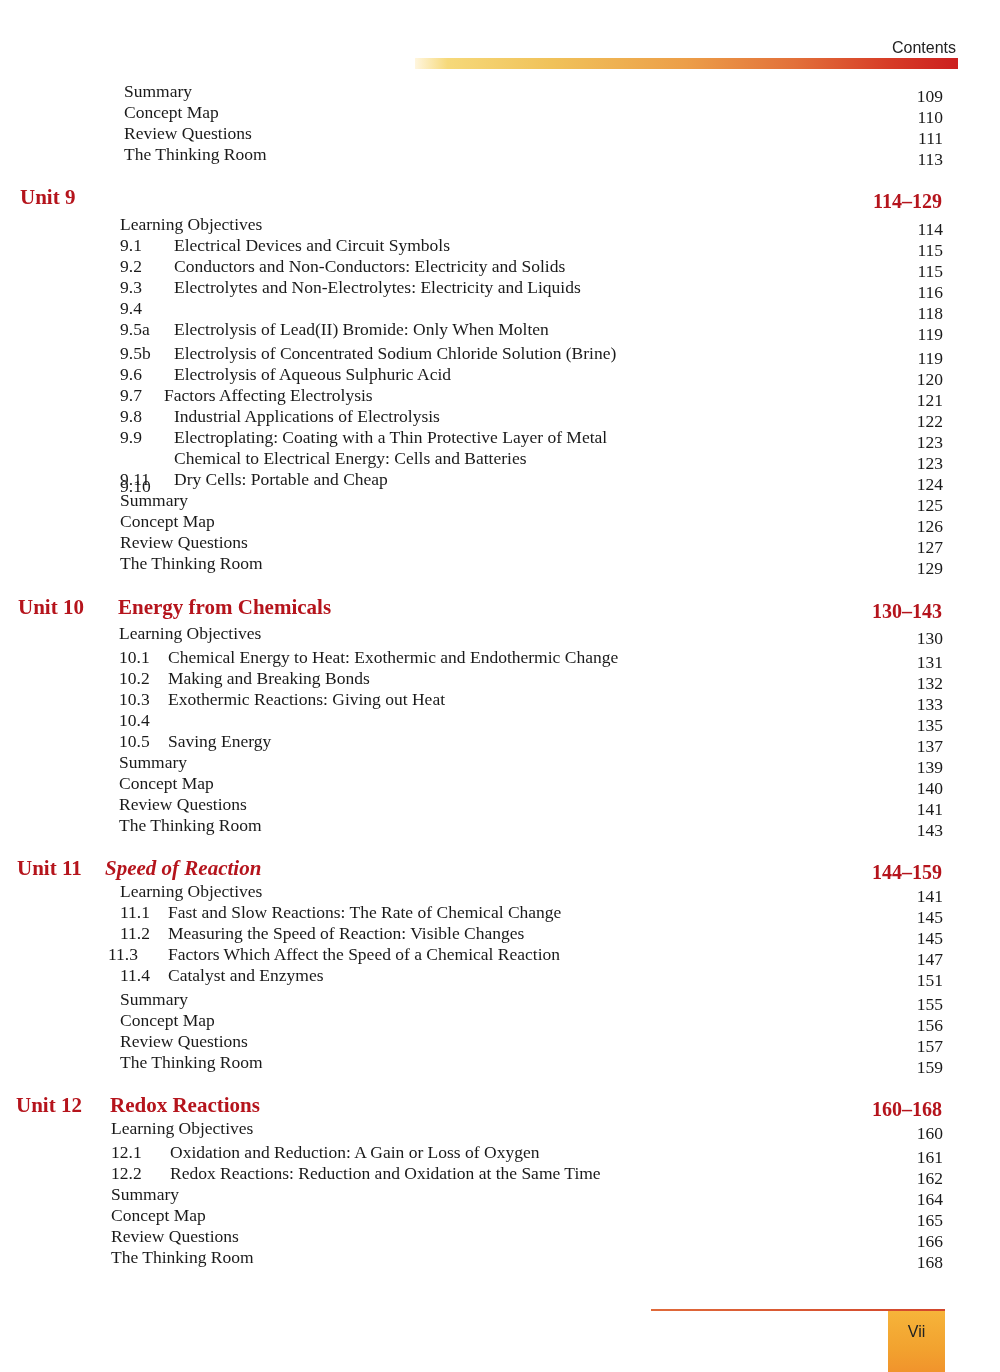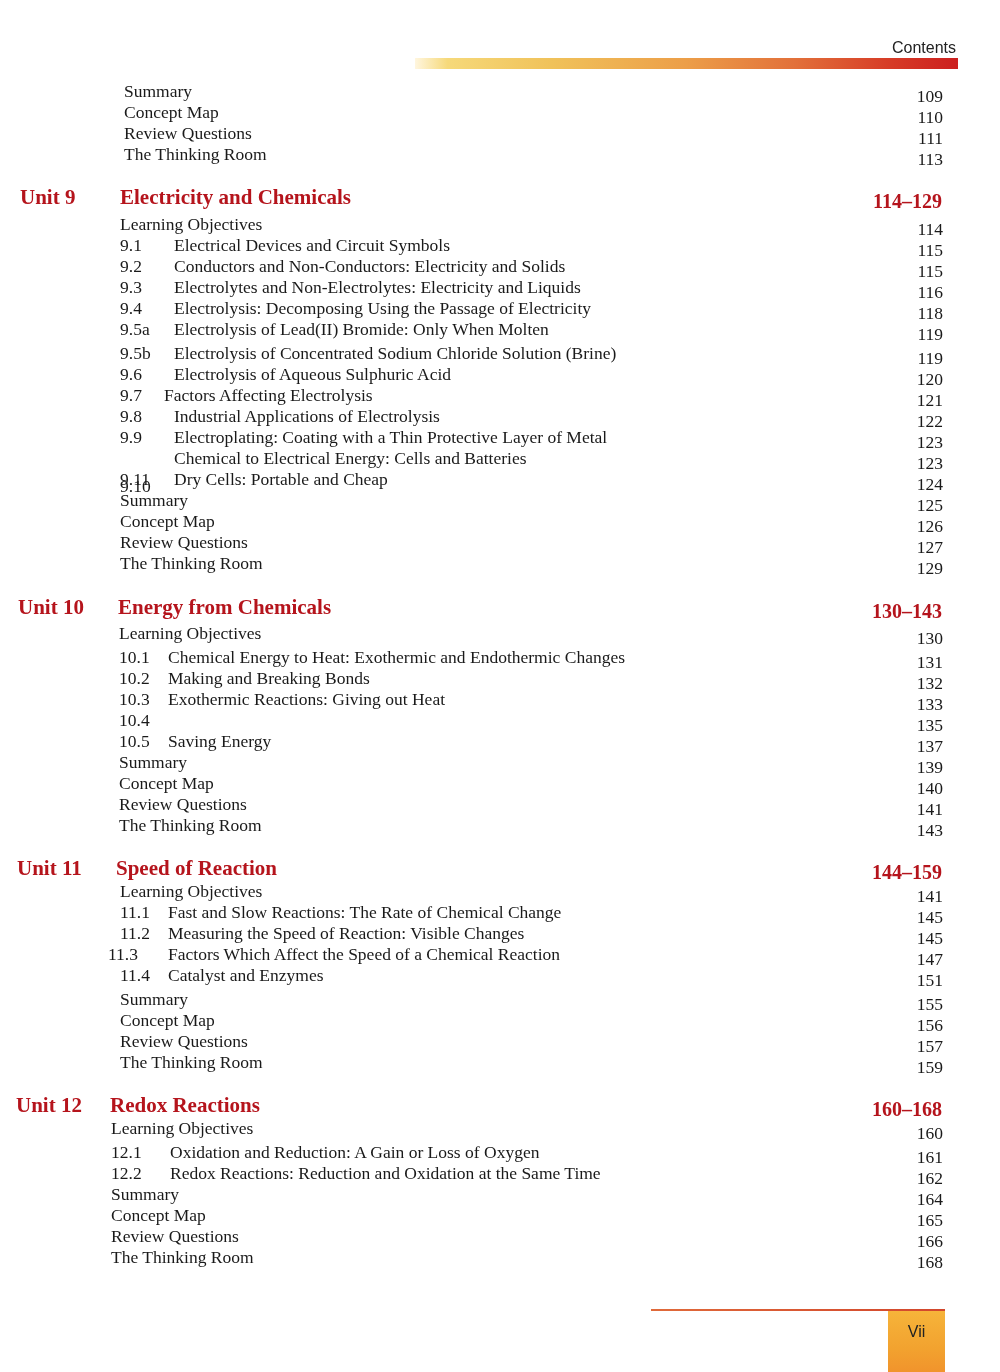--- a/index.html
+++ b/index.html
@@ -67,21 +67,20 @@
       <span class="text" style="left: 124px;">Review Questions</span>
       <span class="page">111</span>
     </div>
     <div class="row" style="top: 144px;">
       <span class="text" style="left: 124px;">The Thinking Room</span>
       <span class="page">113</span>
     </div>
     <div>
       <div class="unit-row" style="top: 184px;">
         <span class="unit-label" style="left: 20px;">Unit 9</span>
-        <span class="unit-title" style="left: 120px;">Electricity and Chemicals</span>
         <span class="unit-range">114–129</span>
       </div>
       <div class="row" style="top: 214px;">
         <span class="text" style="left: 120px;">Learning Objectives</span>
         <span class="page">114</span>
       </div>
       <div class="row" style="top: 235px;">
         <span class="num" style="left: 120px;">9.1</span>
         <span class="text" style="left: 174px;">Electrical Devices and Circuit Symbols</span>
         <span class="page">115</span>
@@ -91,21 +90,20 @@
         <span class="text" style="left: 174px;">Conductors and Non-Conductors: Electricity and Solids</span>
         <span class="page">115</span>
       </div>
       <div class="row" style="top: 277px;">
         <span class="num" style="left: 120px;">9.3</span>
         <span class="text" style="left: 174px;">Electrolytes and Non-Electrolytes: Electricity and Liquids</span>
         <span class="page">116</span>
       </div>
       <div class="row" style="top: 298px;">
         <span class="num" style="left: 120px;">9.4</span>
-        <span class="text" style="left: 174px;">Electrolysis: Decomposing Using the Passage of Electricity</span>
         <span class="page">118</span>
       </div>
       <div class="row" style="top: 319px;">
         <span class="num" style="left: 120px;">9.5a</span>
         <span class="text" style="left: 174px;">Electrolysis of Lead(II) Bromide: Only When Molten</span>
         <span class="page">119</span>
       </div>
       <div class="row" style="top: 343px;">
         <span class="num" style="left: 120px;">9.5b</span>
         <span class="text" style="left: 174px;">Electrolysis of Concentrated Sodium Chloride Solution (Brine)</span>
@@ -163,21 +161,21 @@
         <span class="unit-label" style="left: 18px;">Unit 10</span>
         <span class="unit-title" style="left: 118px;">Energy from Chemicals</span>
         <span class="unit-range">130–143</span>
       </div>
       <div class="row" style="top: 623px;">
         <span class="text" style="left: 119px;">Learning Objectives</span>
         <span class="page">130</span>
       </div>
       <div class="row" style="top: 647px;">
         <span class="num" style="left: 119px;">10.1</span>
-        <span class="text" style="left: 168px;">Chemical Energy to Heat: Exothermic and Endothermic Changes</span>
+        <span class="text" style="left: 168px;">Chemical Energy to Heat: Exothermic and Endothermic Change</span>
         <span class="page">131</span>
       </div>
       <div class="row" style="top: 668px;">
         <span class="num" style="left: 119px;">10.2</span>
         <span class="text" style="left: 168px;">Making and Breaking Bonds</span>
         <span class="page">132</span>
       </div>
       <div class="row" style="top: 689px;">
         <span class="num" style="left: 119px;">10.3</span>
         <span class="text" style="left: 168px;">Exothermic Reactions: Giving out Heat</span>
@@ -205,21 +203,21 @@
         <span class="page">141</span>
       </div>
       <div class="row" style="top: 815px;">
         <span class="text" style="left: 119px;">The Thinking Room</span>
         <span class="page">143</span>
       </div>
     </div>
     <div>
       <div class="unit-row" style="top: 855px;">
         <span class="unit-label" style="left: 17px;">Unit 11</span>
-        <span class="unit-title" style="left: 116px;">Speed of Reaction</span>
+        <span class="unit-title" style="left: 105px; font-style: italic;">Speed of Reaction</span>
         <span class="unit-range">144–159</span>
       </div>
       <div class="row" style="top: 881px;">
         <span class="text" style="left: 120px;">Learning Objectives</span>
         <span class="page">141</span>
       </div>
       <div class="row" style="top: 902px;">
         <span class="num" style="left: 120px;">11.1</span>
         <span class="text" style="left: 168px;">Fast and Slow Reactions: The Rate of Chemical Change</span>
         <span class="page">145</span>

